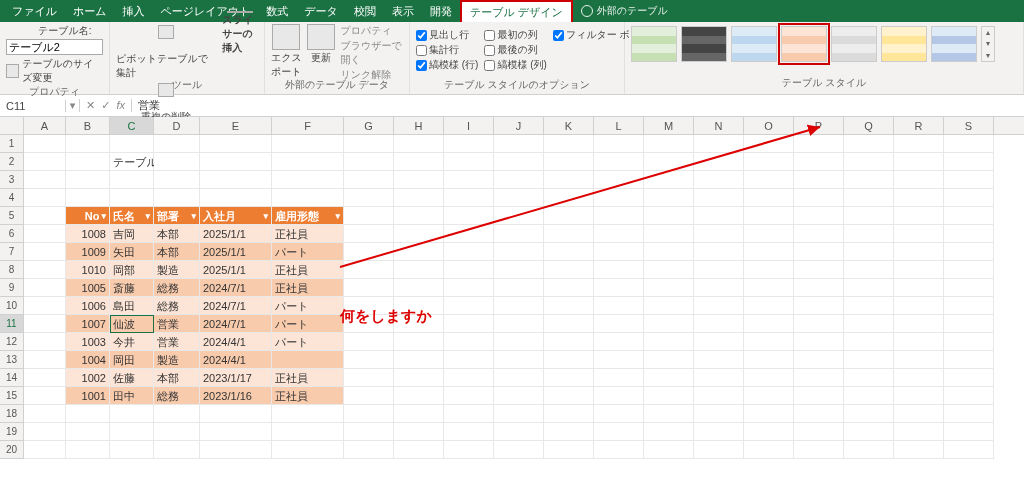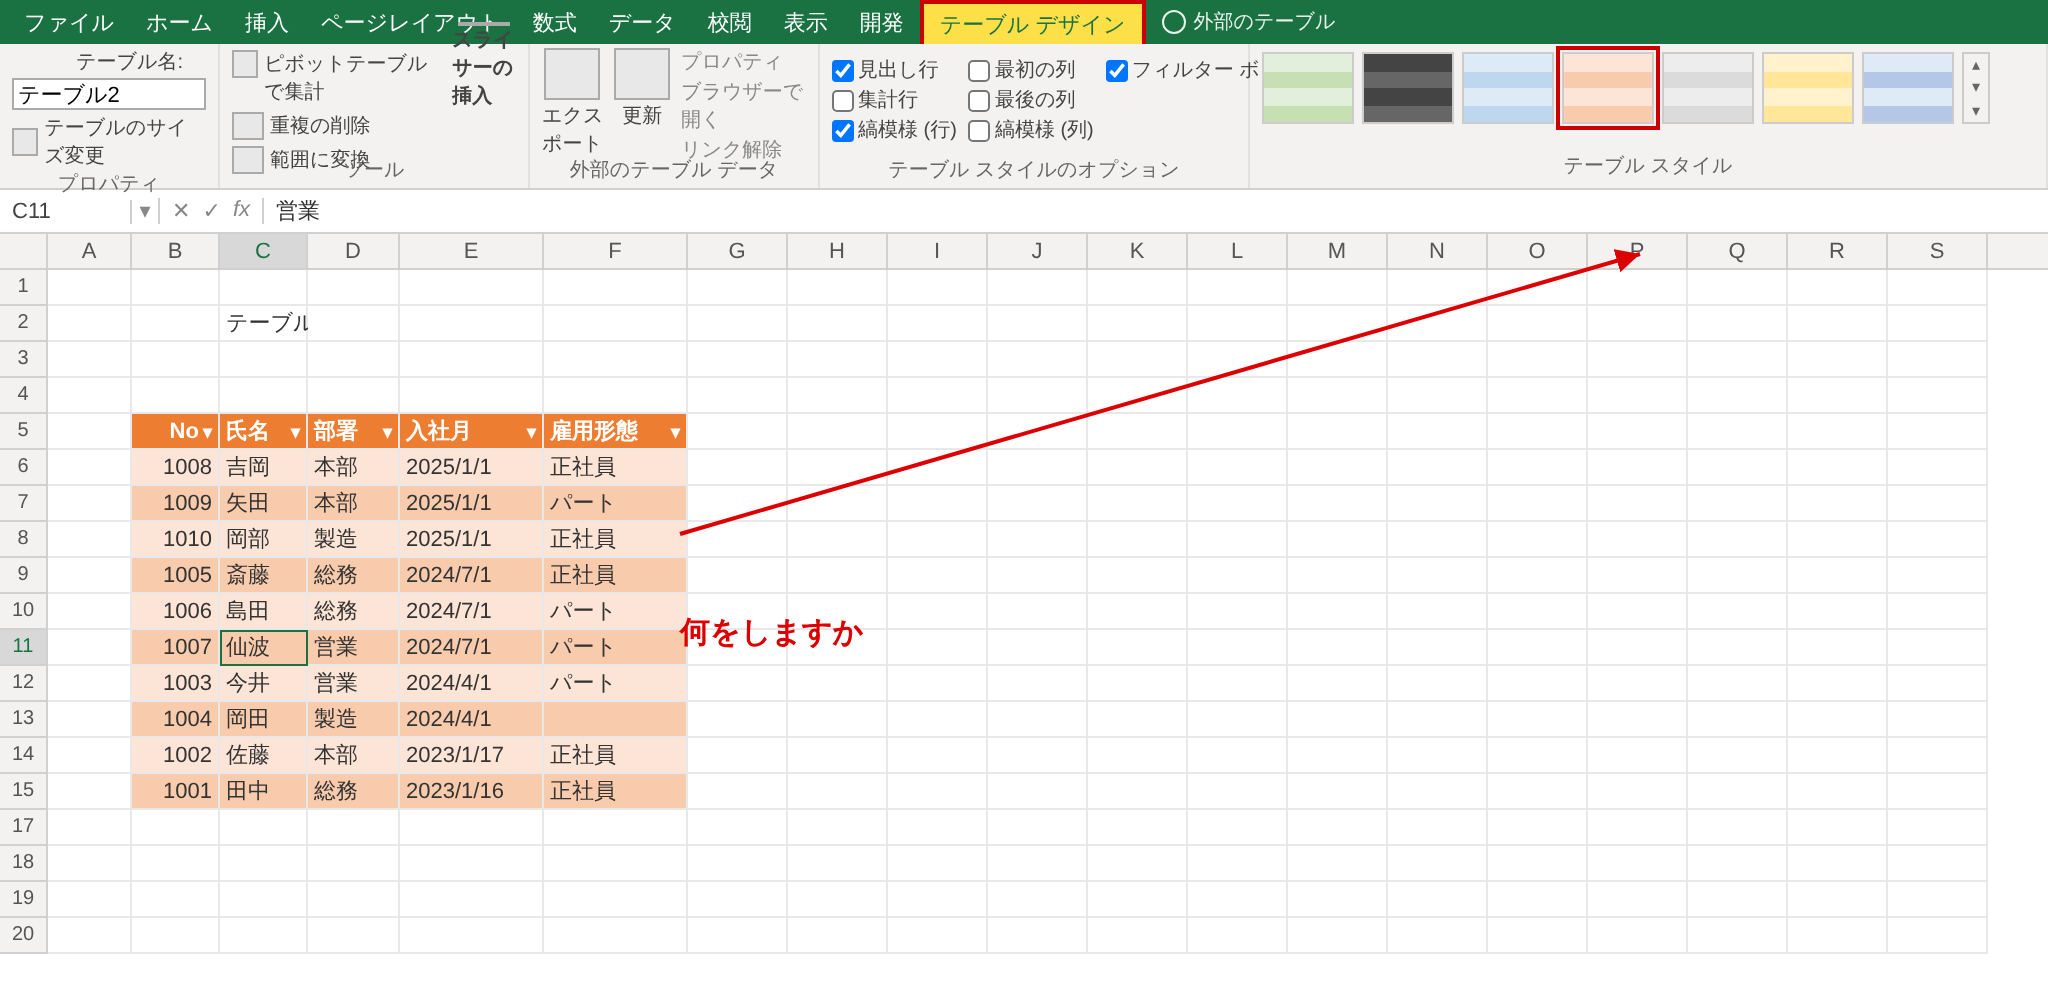--- a/index.html
+++ b/index.html
@@ -1,38 +1,38 @@
 <!DOCTYPE html>
 <html><head>
 <meta charset="utf-8">
 <style>
 * { margin:0; padding:0; box-sizing:border-box; font-family:"Meiryo UI","Yu Gothic UI",sans-serif; }
 body { width:1024px; height:503px; background:#fff; font-size:11px; overflow:hidden; position:relative; }
 
 
 .menubar { background:#1a7243; color:#fff; height:22px; display:flex; align-items:center; padding:0 4px; }
 .menubar .mitem { padding:0 8px; height:22px; display:flex; align-items:center; cursor:pointer; }
-.menubar .mitem.active { background:#fde047; color:#1a7243; border:2px solid #c00; border-bottom:none; }
+.menubar .mitem.active { background:#ffffff; color:#1a7243; border:2px solid #c00; border-bottom:none; }
 .menubar .tell { display:flex; align-items:center; gap:4px; margin-left:8px; font-size:10px; opacity:.9; }
 .menubar .bulb { width:12px; height:12px; border:1px solid #fff; border-radius:50%; position:relative; }
 
 
 .ribbon { background:#f3f2f1; height:73px; display:flex; border-bottom:1px solid #d0d0d0; }
 .rgroup { border-right:1px solid #e0e0e0; padding:2px 6px 0; display:flex; flex-direction:column; justify-content:space-between; }
 .rgroup .glabel { text-align:center; font-size:10px; color:#666; padding-bottom:2px; }
 
 .propgroup { width:110px; }
 .propgroup .lbl { font-size:10px; color:#444;margin-left:32px; }
 .propgroup input { width:100%; font-size:11px; border:1px solid #aaa; padding:1px 2px; margin:1px 0 2px; background:#fff;}
 .propgroup .resize { font-size:10px; color:#444; display:flex; gap:3px; align-items:center; }
 
 .toolgroup { width:155px; }
 .toolgroup .row { display:flex; }
 .toolgroup .col { display:flex; flex-direction:column; gap:1px; }
-.toolgroup .tbtn { font-size:10px; color:#444; display:flex; align-items:flex-start; gap:3px; padding:1px 0; }
+.toolgroup .tbtn { font-size:10px; color:#444; display:flex; align-items:center; gap:13px; padding:1px 0;flex-direction:column; }
 .toolgroup .slicer { width:40px; display:flex; flex-direction:column; align-items:center; justify-content:center; font-size:10px; color:#444; margin-left:6px;font-weight:bold;}
 .iconbox { width:16px; height:14px; background:#e8e8e8; border:1px solid #aaa; }
 
 .extgroup { width:145px; }
 .extgroup .row { display:flex; gap:4px; align-items:flex-start; }
 .extgroup .bigbtn { width:40px; display:flex; flex-direction:column; align-items:center; font-size:10px; color:#444; }
 .extgroup .bigicon { width:28px; height:26px; background:#e8e8e8; border:1px solid #aaa; margin-bottom:1px;}
 .extgroup .smalls { display:flex; flex-direction:column; gap:1px; font-size:10px; color:#888; }
 
 .optgroup { width:215px; }
@@ -604,42 +604,20 @@
         <div class="cell "></div>
         <div class="cell "></div>
         <div class="cell "></div>
         <div class="cell "></div>
         <div class="cell "></div>
         <div class="cell "></div>
         <div class="cell "></div>
         <div class="cell "></div>
       </div>
       <div class="row">
-        <div class="rh">17</div>
-        <div class="cell wA"></div>
-        <div class="cell wB"></div>
-        <div class="cell wC"></div>
-        <div class="cell wD"></div>
-        <div class="cell wE"></div>
-        <div class="cell wF"></div>
-        <div class="cell "></div>
-        <div class="cell "></div>
-        <div class="cell "></div>
-        <div class="cell "></div>
-        <div class="cell "></div>
-        <div class="cell "></div>
-        <div class="cell "></div>
-        <div class="cell "></div>
-        <div class="cell "></div>
-        <div class="cell "></div>
-        <div class="cell "></div>
-        <div class="cell "></div>
-        <div class="cell "></div>
-      </div>
-      <div class="row">
         <div class="rh">18</div>
         <div class="cell wA"></div>
         <div class="cell wB"></div>
         <div class="cell wC"></div>
         <div class="cell wD"></div>
         <div class="cell wE"></div>
         <div class="cell wF"></div>
         <div class="cell "></div>
         <div class="cell "></div>
         <div class="cell "></div>

